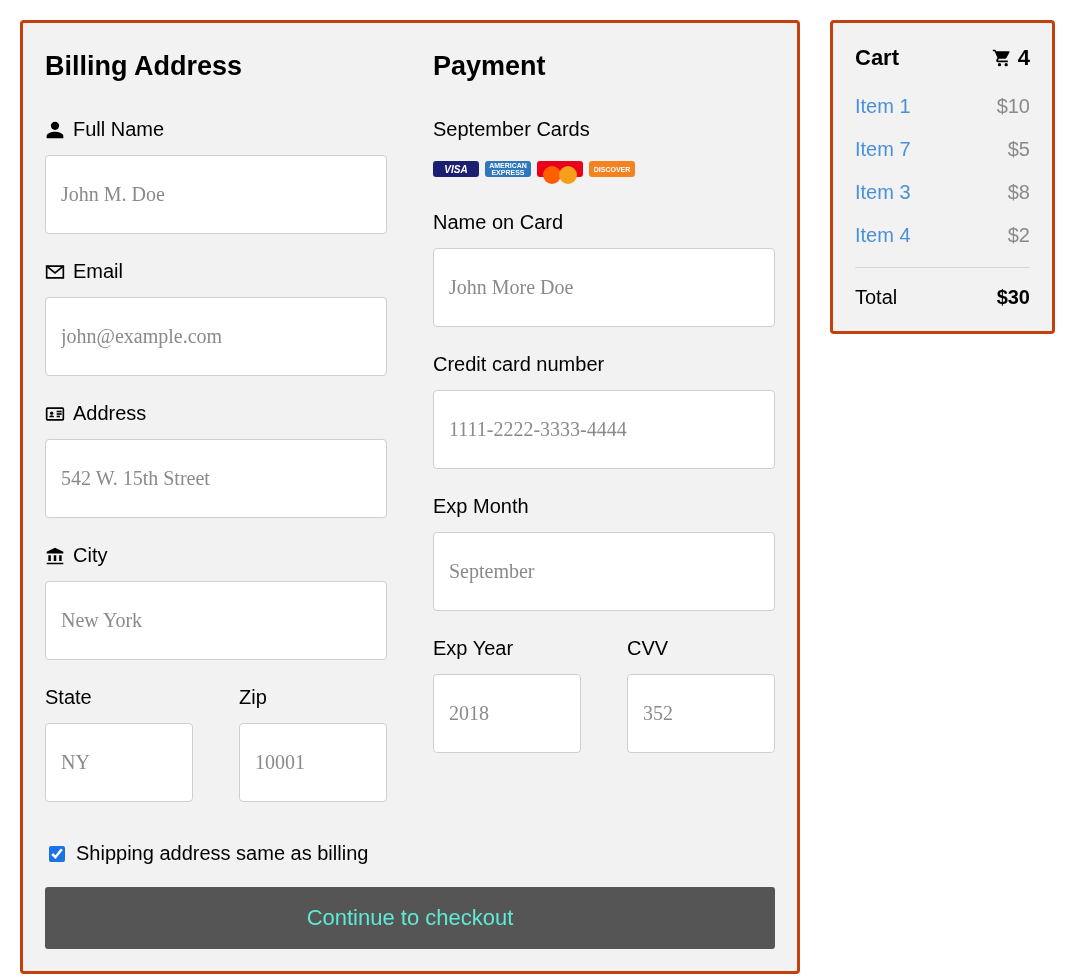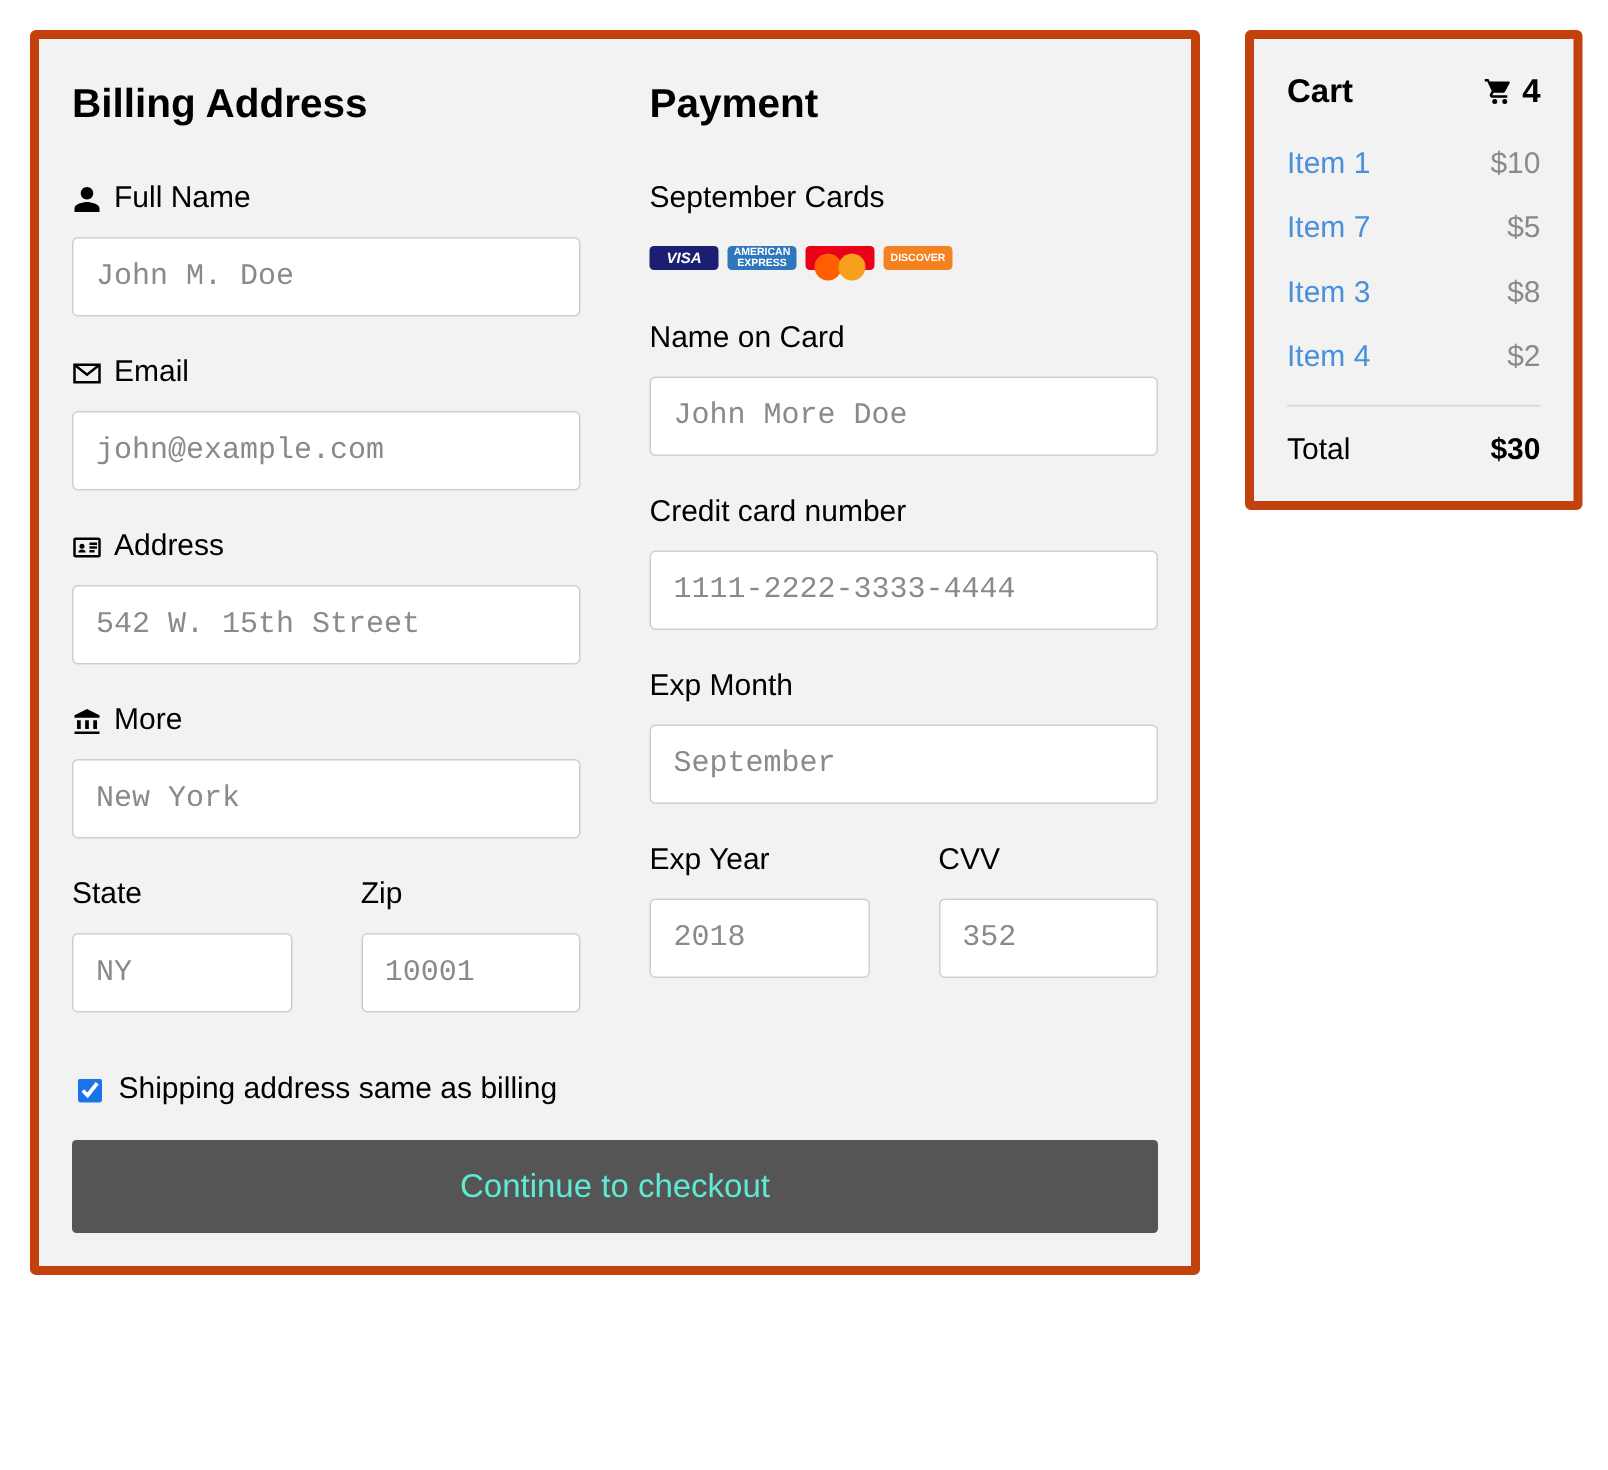--- a/index.html
+++ b/index.html
@@ -12,21 +12,21 @@
     background: #fff;
   }
   .page {
     display: flex;
     gap: 30px;
     align-items: flex-start;
   }
   
   .panel {
     background: #f2f2f2;
-    border: 6px solid #c2410c;
+    border: 3px solid #c2410c;
     border-radius: 4px;
     padding: 22px;
   }
   .billing-panel { flex: 0 0 780px; }
   .cart-panel { flex: 0 0 225px; }
   
   .cols { display: flex; gap: 46px; }
   .col { flex: 1; }
   .two-small { display: flex; gap: 46px; }
   .two-small .small { flex: 1; }
@@ -57,28 +57,28 @@
   .chip-mc   { background:#eb001b; position:relative; }
   .chip-mc::before, .chip-mc::after {
     content:""; position:absolute; width:18px; height:18px; border-radius:50%; top:5px;
   }
   .chip-mc::before { left:6px; background:#ff5f00; }
   .chip-mc::after  { right:6px; background:#f79e1b; }
   .chip-disc { background:#f58220; font-size:7px; }
 
   input[type=text] {
     width: 100%;
-    padding: 14px 15px;
+    padding: 27px 15px;
     font-size: 20px;
     border: 1px solid #cfcfcf;
     border-radius: 4px;
     background: #fff;
     color: #404040;
     margin-bottom: 26px;
-    font-family: Liberation Mono, monospace;
+    font-family: Liberation Serif, serif;
   }
   input[type=text]::placeholder { color: #8a8a8a; }
   .two-small input[type=text] { margin-bottom: 26px; }
 
   .check-row {
     display: flex; align-items: center; gap: 8px;
     font-size: 20px; margin: 14px 0 22px 0;
   }
   input[type=checkbox] {
     width: 16px; height: 16px;
@@ -169,21 +169,21 @@
           <span>Address</span>
         </div>
         <input type="text" placeholder="542 W. 15th Street" style="">
 
         <div class="field-label">
           <span class="ic">
             <svg viewBox="0 0 24 24" fill="#000">
                 <path d="M12 2 2 7v2h20V7L12 2zM4 11h3v7H4zm6.5 0h3v7h-3zM17 11h3v7h-3zM2 20h20v2H2z"></path>
               </svg>
           </span>
-          <span>More</span>
+          <span>City</span>
         </div>
         <input type="text" placeholder="New York" style="">
 
         <div class="two-small">
           <div class="small">
             <div class="field-label">
               <span>State</span>
             </div>
             <input type="text" placeholder="NY" style="">
           </div>

